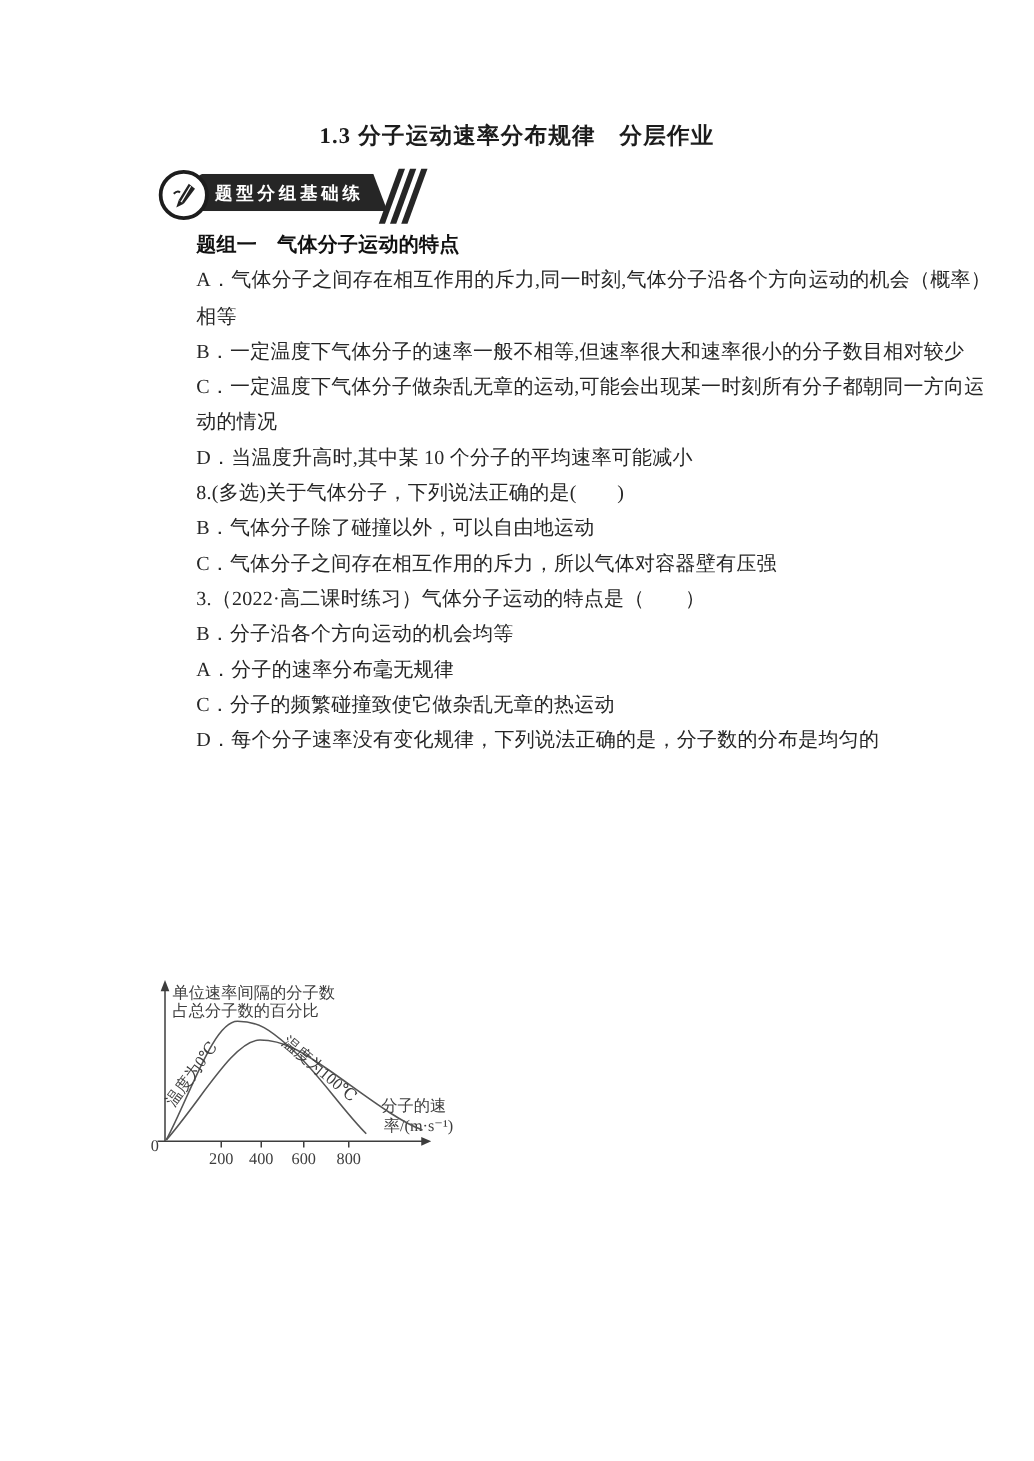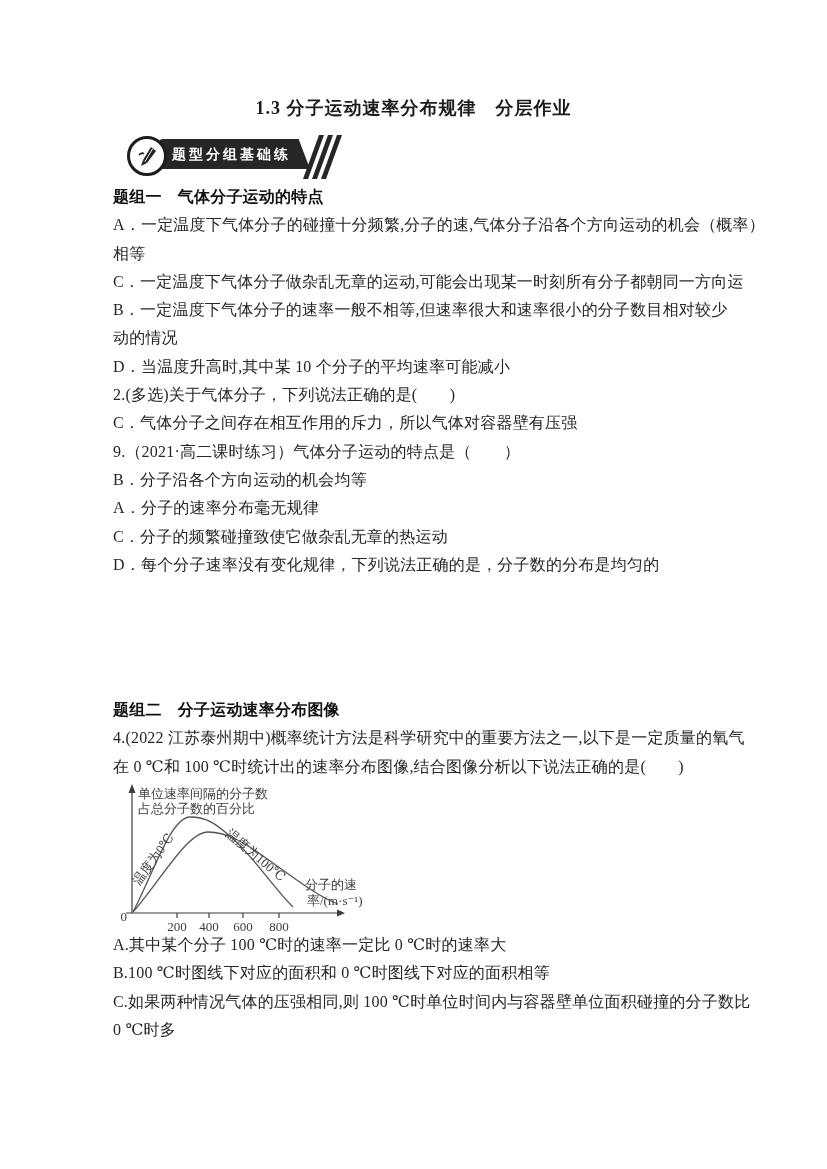--- a/index.html
+++ b/index.html
@@ -31,21 +31,21 @@
   .stripe {
     position:absolute; top:135px; height:44px; width:5px; background:#262626;
     transform:skewX(-20deg);
   }
   .s1 { left:311px; } .s2 { left:320px; } .s3 { left:329px; }
   
   .textblock {
     position:absolute; left:113px; width:612px;
     font-size:16px; letter-spacing:0.2px; color:#262626;
   }
-  .line { height:28.3px; line-height:28.3px; white-space:nowrap; }
+  .line { height:28.3px; line-height:28.3px; white-space:nowrap;margin-left:44px; }
   .heading { font-weight:bold; color:#111111;
     font-family:"Liberation Sans","DejaVu Sans",sans-serif; font-size:16px; }
   .blockA { top:183px; }
   .blockB { top:696px; }
   .blockC { top:931px; }
   
   .chart { position:absolute; left:113px; top:782px; width:310px; height:152px; }
   .chart text {
     font-family:"Liberation Serif","DejaVu Serif",serif;
     font-size:13px; fill:#3d3d3d;
@@ -70,40 +70,36 @@
     <svg width="28" height="28" viewBox="0 0 28 28">
       <path d="M10 18 L18 5 L23 9 L14 21 Z" fill="#222222"></path>
       <path d="M10 18 L14 21 L8 24 Z" fill="#222222"></path>
       <line x1="19.5" y1="7" x2="12" y2="19.5" stroke="#ffffff" stroke-width="1"></line>
       <path d="M6 13 Q9 10 11 12" stroke="#222222" stroke-width="1.6" fill="none"></path>
     </svg>
   </div>
 
   <div class="textblock blockA">
     <div class="line heading">题组一　气体分子运动的特点</div>
-    <div class="line">A．一定温度下气体分子的碰撞十分频繁,分子的速,气体分子沿各个方向运动的机会（概率）</div>
+    <div class="line">A．气体分子之间存在相互作用的斥力,同一时刻,气体分子沿各个方向运动的机会（概率）</div>
     <div class="line">相等</div>
+    <div class="line">B．一定温度下气体分子的速率一般不相等,但速率很大和速率很小的分子数目相对较少</div>
     <div class="line">C．一定温度下气体分子做杂乱无章的运动,可能会出现某一时刻所有分子都朝同一方向运</div>
-    <div class="line">B．一定温度下气体分子的速率一般不相等,但速率很大和速率很小的分子数目相对较少</div>
     <div class="line">动的情况</div>
     <div class="line">D．当温度升高时,其中某 10 个分子的平均速率可能减小</div>
-    <div class="line">2.(多选)关于气体分子，下列说法正确的是(　　)</div>
+    <div class="line">8.(多选)关于气体分子，下列说法正确的是(　　)</div>
+    <div class="line">B．气体分子除了碰撞以外，可以自由地运动</div>
     <div class="line">C．气体分子之间存在相互作用的斥力，所以气体对容器壁有压强</div>
-    <div class="line">9.（2021·高二课时练习）气体分子运动的特点是（　　）</div>
+    <div class="line">3.（2022·高二课时练习）气体分子运动的特点是（　　）</div>
     <div class="line">B．分子沿各个方向运动的机会均等</div>
     <div class="line">A．分子的速率分布毫无规律</div>
     <div class="line">C．分子的频繁碰撞致使它做杂乱无章的热运动</div>
     <div class="line">D．每个分子速率没有变化规律，下列说法正确的是，分子数的分布是均匀的</div>
   </div>
 
-  <div class="textblock blockB">
-    <div class="line heading">题组二　分子运动速率分布图像</div>
-    <div class="line">4.(2022 江苏泰州期中)概率统计方法是科学研究中的重要方法之一,以下是一定质量的氧气</div>
-    <div class="line">在 0 ℃和 100 ℃时统计出的速率分布图像,结合图像分析以下说法正确的是(　　)</div>
-  </div>
 
   <svg class="chart" viewBox="0 0 310 152">
 
     <line class="axis" x1="19" y1="8" x2="19" y2="131"></line>
     <polygon class="arrow" points="15.5,11 19,2 22.5,11"></polygon>
     <line class="axis" x1="13" y1="131" x2="226" y2="131"></line>
     <polygon class="arrow" points="224,127.5 232,131 224,134.5"></polygon>
 
     <line class="axis" x1="64" y1="131" x2="64" y2="136"></line>
     <line class="axis" x1="96" y1="131" x2="96" y2="136"></line>
@@ -122,20 +118,14 @@
     <text x="192" y="107">分子的速</text>
     <text x="194" y="123">率/(m·s⁻¹)</text>
 
     <path class="curve" d="M20,130 C40,92 58,35 77,35 C94,35 103,42 118,55 C140,74 160,105 180,125"></path>
     <path class="curve" d="M20,130 C48,98 74,50 95,50 C114,50 130,60 150,74 C176,92 205,115 225,122"></path>
 
     <text transform="translate(26,104) rotate(-54)">温度为0℃</text>
     <text transform="translate(112,53) rotate(40)">温度为100℃</text>
   </svg>
 
-  <div class="textblock blockC">
-    <div class="line">A.其中某个分子 100 ℃时的速率一定比 0 ℃时的速率大</div>
-    <div class="line">B.100 ℃时图线下对应的面积和 0 ℃时图线下对应的面积相等</div>
-    <div class="line">C.如果两种情况气体的压强相同,则 100 ℃时单位时间内与容器壁单位面积碰撞的分子数比</div>
-    <div class="line">0 ℃时多</div>
-  </div>
 
 </div>
 
 </body></html>

